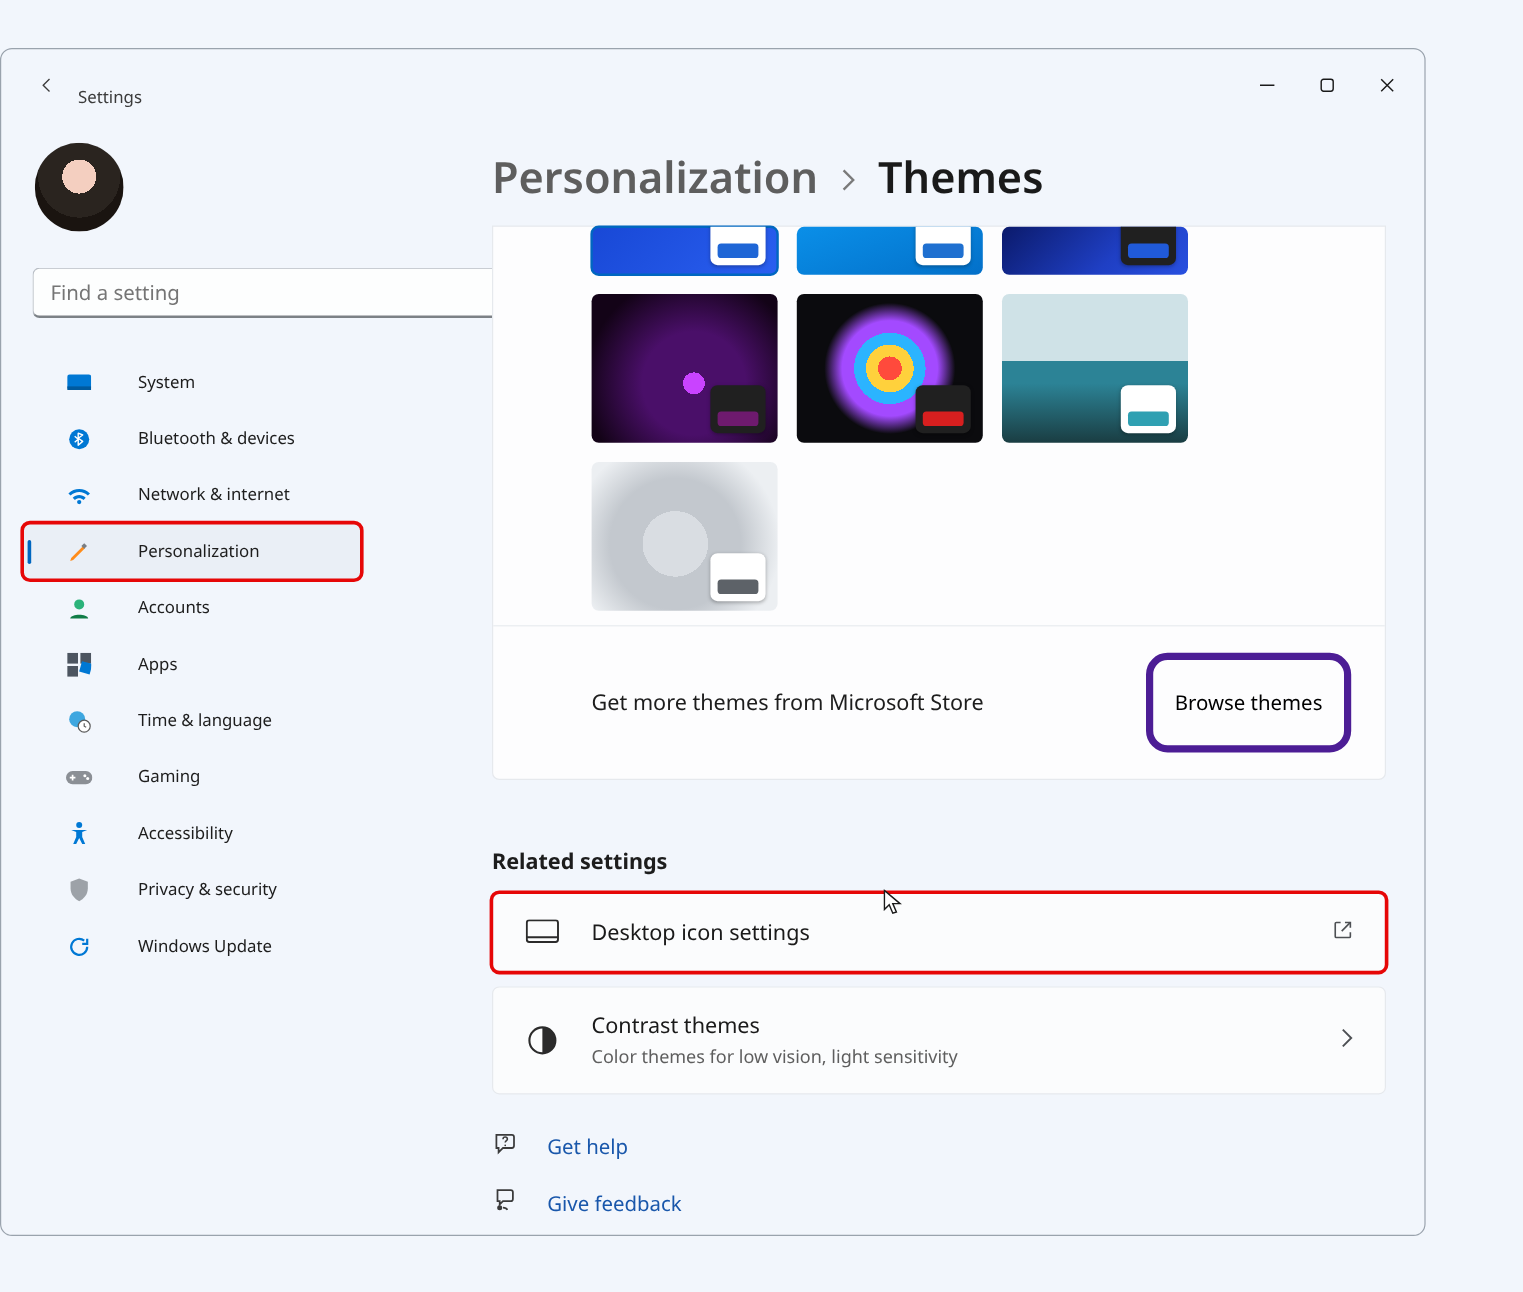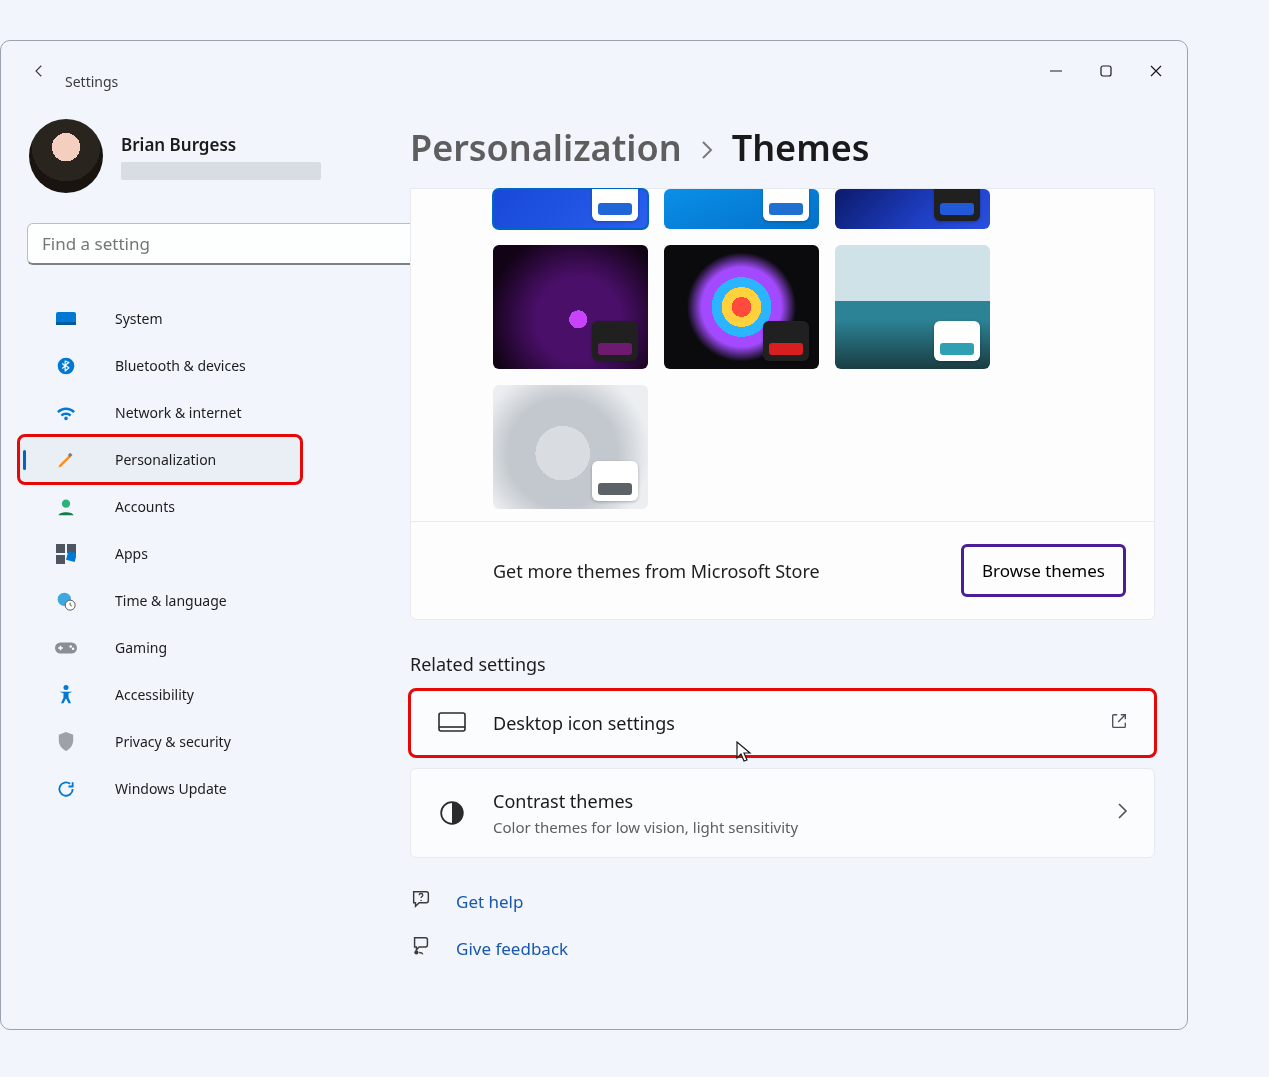--- a/index.html
+++ b/index.html
@@ -48,23 +48,23 @@
     .theme-grid { display:grid; grid-template-columns: repeat(3, 155px); grid-gap:16px 16px; padding:0 0 12px 82px; }
     .theme-tile { height:40px; border-radius:6px; position:relative; overflow:hidden; }
     .tile-row2 { height:124px; }
     .tile-swatch { position:absolute; bottom:8px; right:10px; width:46px; height:40px; background:#fff; border-radius:6px; padding:6px; display:flex; align-items:flex-end; box-shadow:0 1px 3px rgba(0,0,0,.25); }
     .tile-swatch .chip { width:100%; height:12px; border-radius:3px; }
     .tile-swatch.dark { background:#202020; }
     .tile-selected { outline:2px solid #0067c0; outline-offset:-1px; }
 
     .browse-row { display:flex; align-items:center; justify-content:space-between; padding:22px 28px 22px 82px; border-top:1px solid #e8ebef;gap:48px; }
     .browse-row .label { font-size:18px; color:#1d1d1d; }
-    .browse-btn { background:#fdfdfe; border:3px solid #4c1d95; border-radius:6px; padding:12px 18px; font-size:17px; }
-
-    .section-title { font-size:18px; font-weight:400; margin:32px 0 14px 0; color:#1d1d1d; }
+    .browse-btn { background:#fdfdfe; border:6px solid #4c1d95; border-radius:18px; padding:24px 18px; font-size:17px; }
+
+    .section-title { font-size:18px; font-weight:700; margin:56px 0 14px 0; color:#1d1d1d; }
 
     .setting-row { background:#fbfcfd; border:1px solid #e6e9ed; border-radius:6px; display:flex; align-items:center; padding:20px 26px; gap:26px; margin-bottom:12px; }
     .setting-row .ricon { width:30px; display:flex; align-items:center; justify-content:center; }
     .setting-row .rtext { flex:1; }
     .setting-row .rtext .rtitle { font-size:18px; }
     .setting-row .rtext .rsub { font-size:15px; color:#5e5e5e; margin-top:4px; }
     .setting-row .raction { color:#4d5054; }
 
     .row-highlight { outline:3px solid #e60707; outline-offset:-1px; }
 
@@ -104,24 +104,20 @@
             <path d="M2 2l10 10M12 2L2 12"></path>
           </svg>
       </div>
     </div>
 
     <div class="body">
 
       <div class="sidebar">
         <div class="profile">
           <div class="avatar"></div>
-          <div class="profile-text">
-            <div class="name">Brian Burgess</div>
-            <div class="email"></div>
-          </div>
         </div>
 
         <div class="search-wrap">
           <div class="search">
             <input placeholder="Find a setting" style="">
             <span class="sicon">
               <svg width="18" height="18" viewBox="0 0 24 24" fill="none" stroke="currentColor" stroke-width="1.6">
                   <circle cx="10.5" cy="10.5" r="6.5"></circle>
                   <line x1="20" y1="20" x2="15.2" y2="15.2"></line>
                 </svg>

